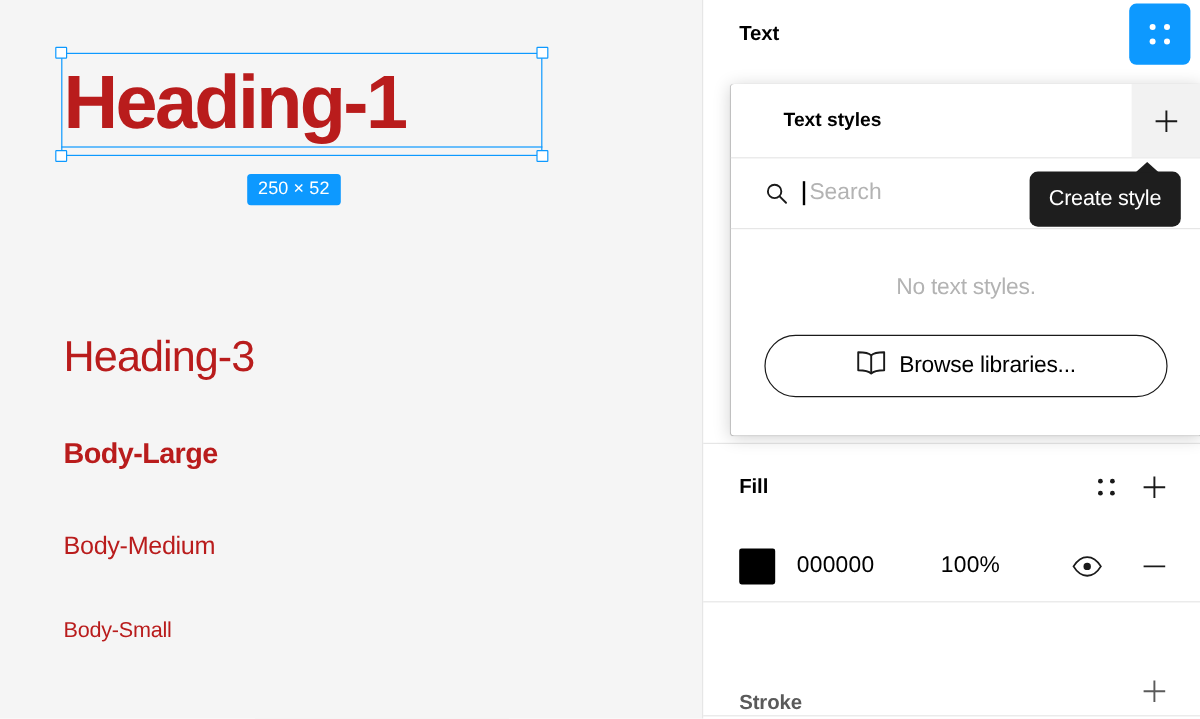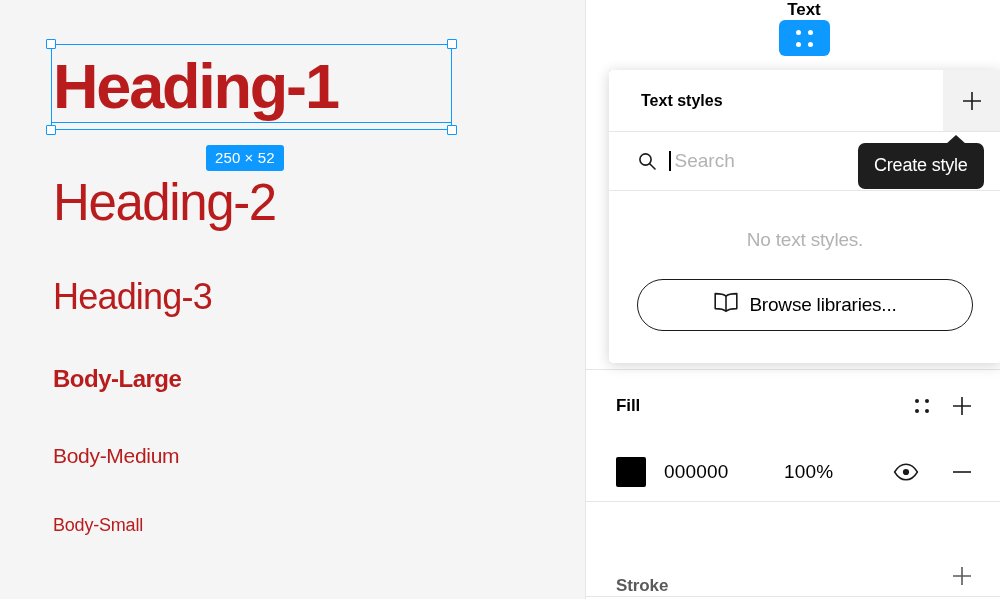--- a/index.html
+++ b/index.html
@@ -175,21 +175,20 @@
     background: #e6e6e6;
     margin: 0;
   }
 
   
   #text-header {
     display: flex;
     align-items: center;
     height: 56px;
     padding: 0 8px 0 30px;
-    flex-direction: column;
   }
   #text-header .section-title { font-size: 17px; }
   #style-toggle {
     width: 51px;
     height: 51px;
     background: #0d99ff;
     border-radius: 6px;
     display: flex;
     align-items: center;
     justify-content: center;
@@ -220,21 +219,21 @@
     background: #ffffff;
     border-radius: 3px;
     box-shadow: 0 2px 14px rgba(0,0,0,0.18), 0 0 0.6px rgba(0,0,0,0.25);
     overflow: visible;
     z-index: 20;
   }
   #dropdown-head {
     display: flex;
     align-items: center;
     height: 61px;
-    padding-left: 32px;
+    padding-left: 44px;
     padding-right: 0;
   }
   #dropdown-title {
     flex: 1;
     font-size: 16px;
     font-weight: 700;
     color: #000000;
   }
   #create-style-btn {
     width: 58px;
@@ -367,21 +366,20 @@
   .gray-plus { stroke: #5a5a5a; }
 </style>
 </head>
 <body>
 
 <div id="app">
 
   <div id="canvas">
 
     <div class="sample s-h1">Heading-1</div>
-    <div class="sample s-h2">Heading-2</div>
     <div class="sample s-h3">Heading-3</div>
     <div class="sample s-bm">Body-Medium</div>
     <div class="sample s-bl">Body-Large</div>
     <div class="sample s-bs">Body-Small</div>
 
     <div id="selection"></div>
     <div class="baseline-rule"></div>
 
     <div class="handle h-tl"></div>
     <div class="handle h-tr"></div>

